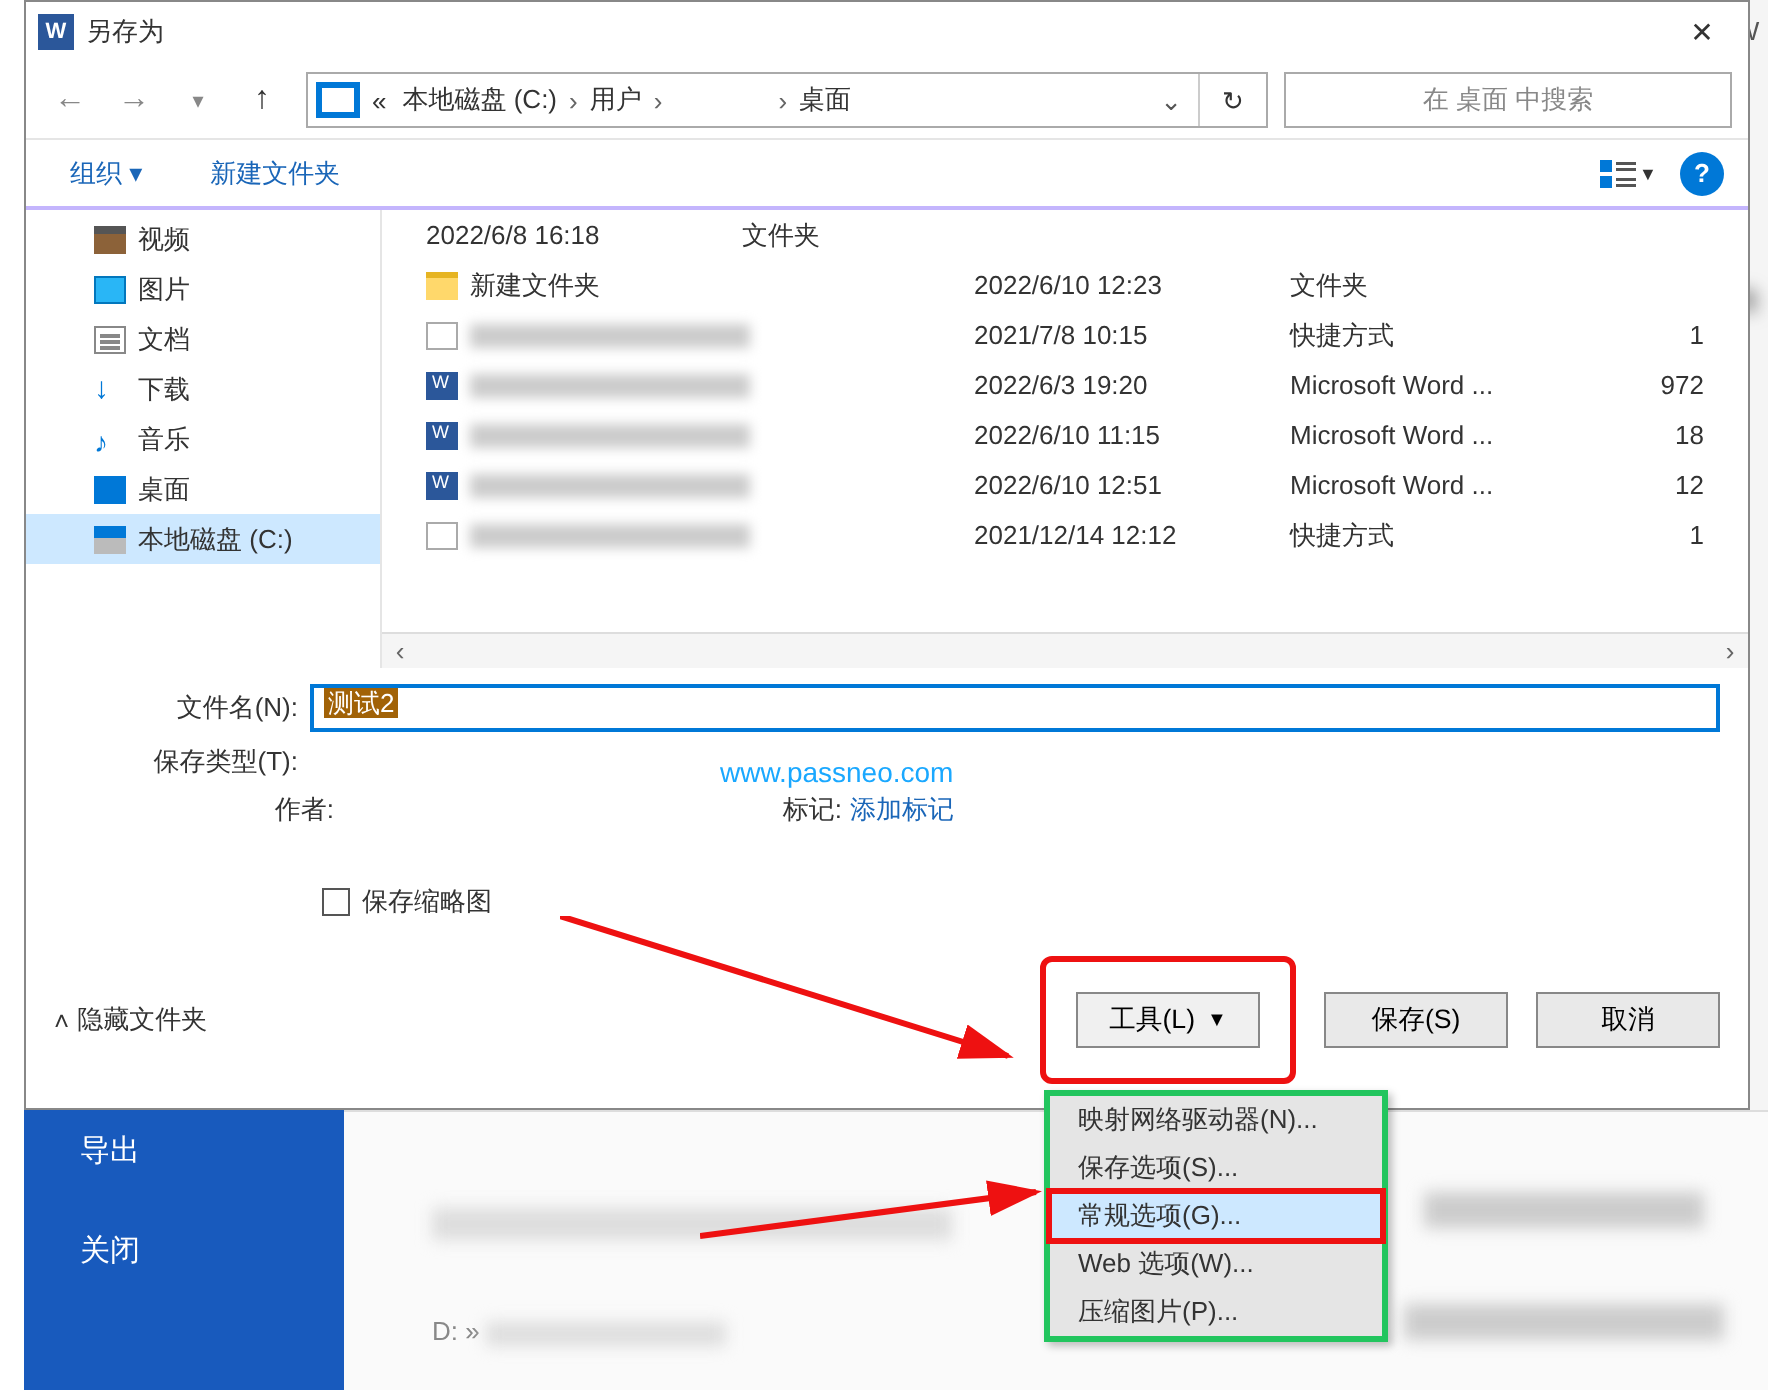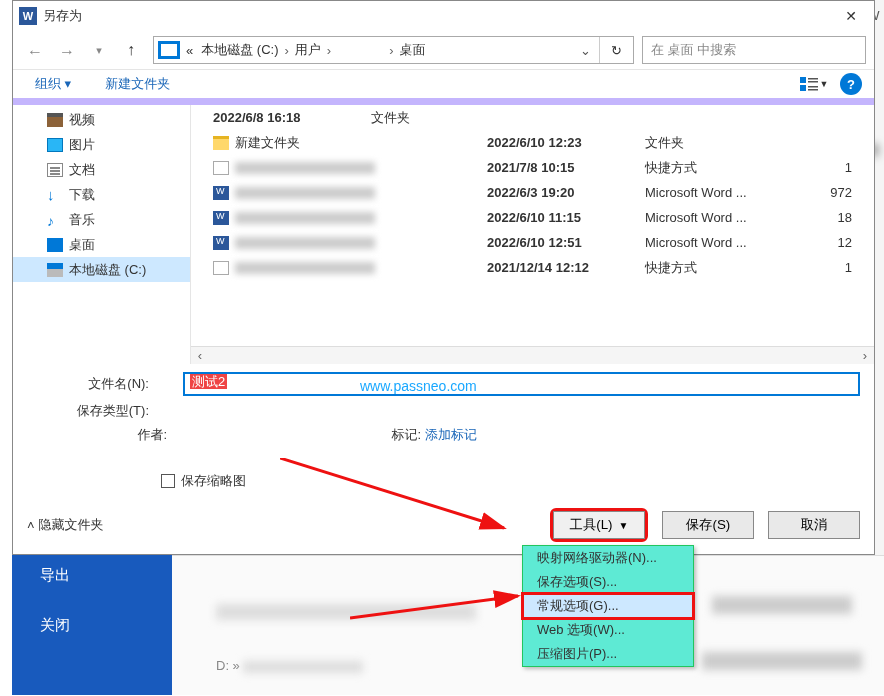--- a/index.html
+++ b/index.html
@@ -13,22 +13,22 @@
   .nav-arrow { width:28px; height:28px; display:flex; align-items:center; justify-content:center; color:#888; font-size:16px;}
   .nav-up { width:28px; height:28px; display:flex; align-items:center; justify-content:center; font-size:16px;}
   .addressbar { flex:1; height:28px; border:1px solid #aaa; display:flex; align-items:center; margin: 0 4px; background:#fff;}
   .addressbar .drive-icon { width:22px; height:18px; background:#0078d7; margin:0 2px 0 4px; position:relative;}
   .addressbar .drive-icon::after{content:""; position:absolute; left:3px; top:3px; right:3px; bottom:3px; background:#fff;}
   .addressbar .crumb { padding: 0 4px; white-space:nowrap;}
   .addressbar .sep { color:#666; padding:0 2px;}
   .addressbar .spacer { flex:1;}
   .addressbar .dd { padding:0 8px; color:#555;}
   .addressbar .refresh { width:34px; text-align:center; border-left:1px solid #ccc; height:100%; display:flex; align-items:center; justify-content:center;}
-  .searchbox { width:224px; height:28px; border:1px solid #aaa; display:flex; align-items:center; padding:0 8px; color:#888;}
-  .toolbar { height:36px; display:flex; align-items:center; padding:0 12px; border-top:1px solid #e5e5e5; border-bottom:7px solid #c4b5fd;}
+  .searchbox { width:224px; height:28px; border:1px solid #aaa; display:flex; align-items:center; padding:0 8px; color:#888;justify-content:center;}
+  .toolbar { height:36px; display:flex; align-items:center; padding:0 12px; border-top:1px solid #e5e5e5; border-bottom:2px solid #c4b5fd;}
   .tbtn { color:#1a66b8; padding:4px 10px; margin-right:14px;}
   .tspacer{flex:1;}
   .view-btn{ width:40px; height:24px; border:1px solid transparent; display:flex; align-items:center; justify-content:center; margin-right:6px;}
   .help-icon{ width:22px; height:22px; border-radius:50%; background:#0078d7; color:#fff; display:flex; align-items:center; justify-content:center; font-weight:bold;}
   .body { flex:1; display:flex; overflow:hidden;}
   .sidebar { width:178px; border-right:1px solid #e5e5e5; overflow:auto; padding-top:2px;}
   .sb-item { height:25px; display:flex; align-items:center; padding-left:34px; gap:6px;}
   .sb-item.selected { background:#cde8ff;}
   .sb-icon { width:16px; height:14px; display:inline-block;}
   .ic-3d{background:#29b6f6;}
@@ -43,54 +43,54 @@
   .ic-store{background:#ccc; border-top:3px solid #eee;}
   .listarea { flex:1; display:flex; flex-direction:column;}
   .list-header { display:flex; height:28px; align-items:center; border-bottom:1px solid #eee; color:#444; padding-left:22px;}
   .col-name{width:274px;}
   .col-date{width:158px;}
   .col-type{width:142px;}
   .col-size{flex:1;}
   .list-body { flex:1; overflow:auto;}
   .row { display:flex; height:25px; align-items:center; padding-left:22px;}
   .row .cell-name{width:274px; display:flex; align-items:center; gap:6px;}
-  .row .cell-date{width:158px;font-weight:bold;}
+  .row .cell-date{width:158px;}
   .row .cell-type{width:142px;}
   .row .cell-size{flex:1; text-align:right; padding-right:22px;}
   .f-icon{width:16px; height:14px; display:inline-block;}
   .f-folder{background:#ffd86b; border-top:3px solid #e6b422;}
   .f-word{background:#2b579a; position:relative;}
   .f-word::after{content:"W"; color:#fff; font-size:9px; position:absolute; left:3px; top:0;}
   .f-link{background:#fff; border:1px solid #aaa;}
   .blur { filter: blur(3px); color:#aaa;}
   .hscroll { height:18px; border-top:1px solid #ddd; background:#f5f5f5; display:flex; align-items:center;}
   .hscroll .lbtn,.hscroll .rbtn{width:18px; text-align:center; color:#666;}
   .hscroll .track{flex:1;}
   .bottompane { padding:8px 14px 10px 14px;}
-  .fld { display:flex; align-items:center; margin-bottom:6px;gap:28px;}
+  .fld { display:flex; align-items:center; margin-bottom:6px;}
   .fld-label{ width:128px; text-align:right; padding-right:6px;}
   .fld-input{ flex:1; height:24px; border:1px solid #0078d7; padding:0 6px; outline:2px solid #0078d7; outline-offset:-2px;}
   .fld-select{ flex:1; height:24px; border:1px solid #888; padding:0 6px; background:#f8f8f8;}
   .fld-input.selected{ background:#fff;}
-  .fld-input .seltext{ background:#ef4444; color:#fff; padding:0 2px;}
+  .fld-input .seltext{ background:#a16207; color:#fff; padding:0 2px;}
   .meta-row{display:flex; padding-left:90px; margin-top:6px;}
   .meta-label{width:50px; text-align:right;}
   .meta-val{margin-left:4px;}
   .linkish{color:#1a66b8;}
   .watermark{position:absolute; left:360px; top:378px; color:#1aa8ff; font-size:14px; pointer-events:none;}
   .chkrow{display:flex; align-items:center; padding-left:134px; margin-top:28px; gap:6px;}
   .chkbox{width:14px; height:14px; border:1px solid #555;}
   .footer{display:flex; align-items:center; padding:8px 14px 12px 14px;}
   .hide-folders{display:flex; align-items:center; gap:4px;}
-  .btnbox { border:3px solid #e11; border-radius:6px; padding:0; margin-left:auto;}
+  .btnbox { border:3px solid #e11; border-radius:6px; padding:15px; margin-left:auto;}
   .winbtn{ min-width:92px; height:28px; border:1px solid #888; background:#e9e9e9; display:inline-flex; align-items:center; justify-content:center; gap:6px; padding:0 10px;}
   .winbtn.light{background:#f0f0f0;}
   .btn-gap{width:14px; display:inline-block;}
   .dropdown-caret{font-size:10px;}
-  .tools-menu { position:absolute; left:522px; top:545px; width:172px; background:#5eead4; border:1px solid #22c55e; box-shadow:2px 2px 4px rgba(0,0,0,.25); z-index:30;}
+  .tools-menu { position:absolute; left:522px; top:545px; width:172px; background:#e5e5e5; border:3px solid #22c55e; box-shadow:2px 2px 4px rgba(0,0,0,.25); z-index:30;}
   .menu-item{height:24px; display:flex; align-items:center; padding:0 14px;}
   .menu-item.hl{background:#cde8ff;}
   .menu-item.boxed{outline:3px solid #e11; outline-offset:-1px;}
   .side-panel{position:absolute; left:12px; top:555px; width:160px; background:#185abd; color:#fff; height:140px;}
   .side-panel .sp-item{height:40px; display:flex; align-items:center; padding-left:28px; font-size:15px;}
   .bg-strip{position:absolute; left:172px; top:555px; right:0; height:140px; background:#fafafa; border-top:1px solid #ddd;}
   .bg-text{position:absolute; color:#888; }
   .bg-blur{filter:blur(4px);}
   .right-edge{position:absolute; right:0; top:0; width:21px; height:555px; background:#f5f5f5; display:flex; flex-direction:column; align-items:center; padding-top:8px; color:#555;}
   svg.arrow-svg{position:absolute; pointer-events:none; z-index:26;}

